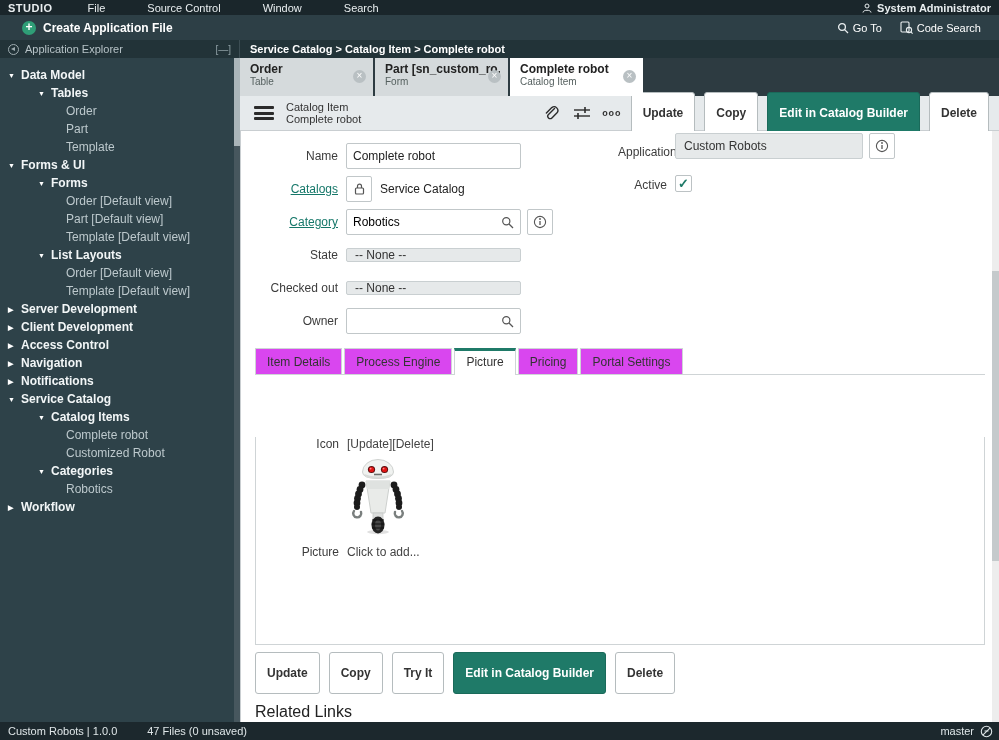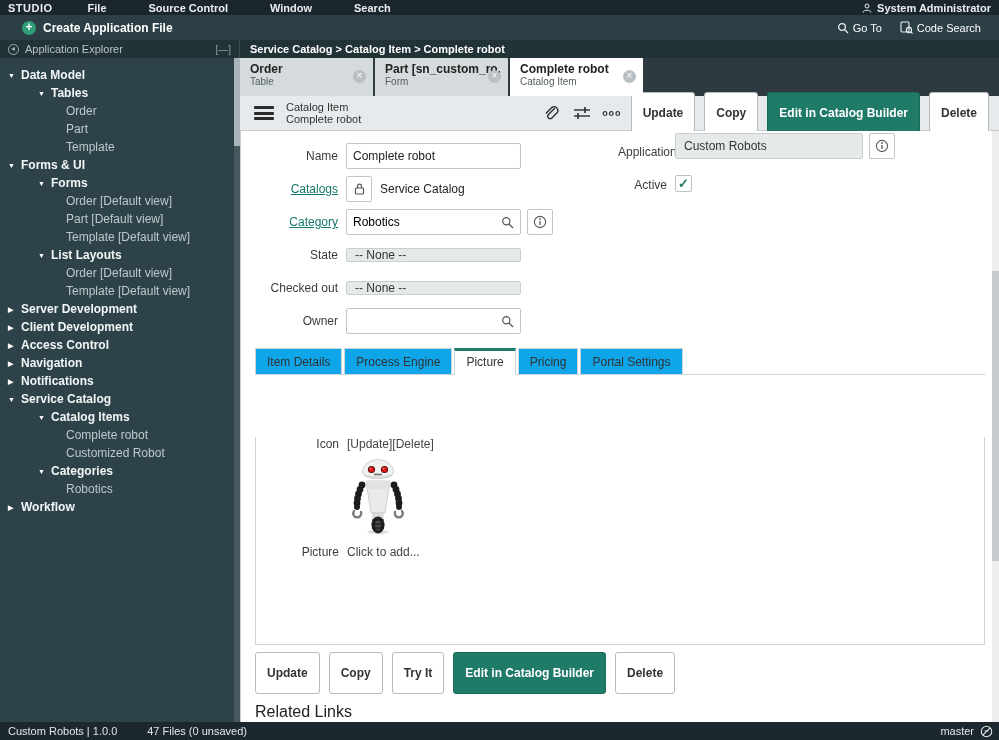--- a/index.html
+++ b/index.html
@@ -3,21 +3,21 @@
 <meta charset="utf-8">
 <style>
   * { margin:0; padding:0; box-sizing:border-box; }
   html,body { width:999px; height:740px; overflow:hidden; }
   body { font-family:"Liberation Sans", sans-serif; background:#fff; color:#333; }
   .app { width:999px; height:740px; display:flex; flex-direction:column; }
 
   
   .menubar { height:15px; background:#1a262b; display:flex; align-items:center; color:#e9eef0; font-size:11px; flex:0 0 auto; }
   .menubar .brand { font-weight:bold; padding:0 14px 0 8px; letter-spacing:.5px; }
-  .menubar .mitem { padding:0 21px; font-weight:bold; cursor:default;text-align:right; }
+  .menubar .mitem { padding:0 21px; font-weight:normal; cursor:default;text-align:right; }
   .menubar .spacer { flex:1; }
   .menubar .user { display:flex; align-items:center; gap:5px; padding-right:8px; font-weight:bold; }
 
   
   .actionbar { height:25px; background:#2d3f46; display:flex; align-items:center; color:#fff; font-size:12px; flex:0 0 auto; }
   .plus-circle { width:14px; height:14px; border-radius:50%; background:#2f9e77; color:#fff; font-size:12px; line-height:13px; text-align:center; font-weight:bold; margin:0 7px 0 22px; }
   .create-label { font-weight:bold; }
   .actionbar .spacer { flex:1; }
   .abar-tool { display:flex; align-items:center; gap:4px; font-size:11px; margin-right:18px; cursor:default; }
 
@@ -76,21 +76,21 @@
   .ref-search { width:26px; height:24px; display:flex; align-items:center; justify-content:center; cursor:pointer; }
   .ro-select { width:175px; height:14px; background:#e6e9ea; border:1px solid #c9cfd1; border-radius:2px; font-size:12px; color:#333; display:flex; align-items:center; padding:0 8px; }
   .sq-btn { width:26px; height:26px; border:1px solid #c1c7c9; border-radius:2px; background:#fff; display:flex; align-items:center; justify-content:center; margin-left:6px; cursor:pointer; }
   .lockval { font-size:12px; color:#222; margin-left:8px; }
   .rcol { position:absolute; left:377px; top:0; display:flex; align-items:flex-end; height:16px; }
   .rcol .flabel { width:57px; }
   .ro-input { width:188px; height:26px; background:#e6e9ea; border:1px solid #c9cfd1; border-radius:2px; font-size:12px; color:#333; display:flex; align-items:center; padding:0 8px; }
   .checkbox { width:17px; height:17px; border:1px solid #bcc2c4; border-radius:2px; background:#fff; color:#1f7a68; font-size:13px; font-weight:bold; line-height:15px; text-align:center; cursor:pointer; }
 
   .detail-tabs { display:flex; margin:14px 14px 0 14px; border-bottom:1px solid #cfd4d6; }
-  .dtab { font-size:12px; color:#333; background:#0ea5e9; border:1px solid #cfd4d6; border-bottom:none; padding:6px 11px 5px; margin-right:2px; cursor:pointer; white-space:nowrap; }
+  .dtab { font-size:12px; color:#333; background:#d946ef; border:1px solid #cfd4d6; border-bottom:none; padding:6px 11px 5px; margin-right:2px; cursor:pointer; white-space:nowrap; }
   .dtab.active { background:#fff; border-top:3px solid #1f7a68; padding-top:4px; margin-bottom:-1px; font-weight:normal; }
   .panel { margin:0 14px; border:1px solid #cfd4d6; border-top:none; height:208px; background:#fff; position:relative; }
   .p-row { display:flex; margin-top:0; }
   .p-label { width:91px; text-align:right; font-size:12px; color:#3c3c3c; padding-right:8px; flex:0 0 auto; }
   .icon-actions { font-size:12px; color:#444; }
   .click-add { font-size:12px; color:#444; }
 
   .btnrow { display:flex; gap:9px; margin:7px 0 0 14px; }
   .relhead { font-size:16px; color:#222; margin:9px 0 0 14px; }
   .rellink { display:inline-block; font-size:12px; color:#157769; font-weight:bold; text-decoration:underline; margin:8px 0 0 14px; cursor:pointer; }

